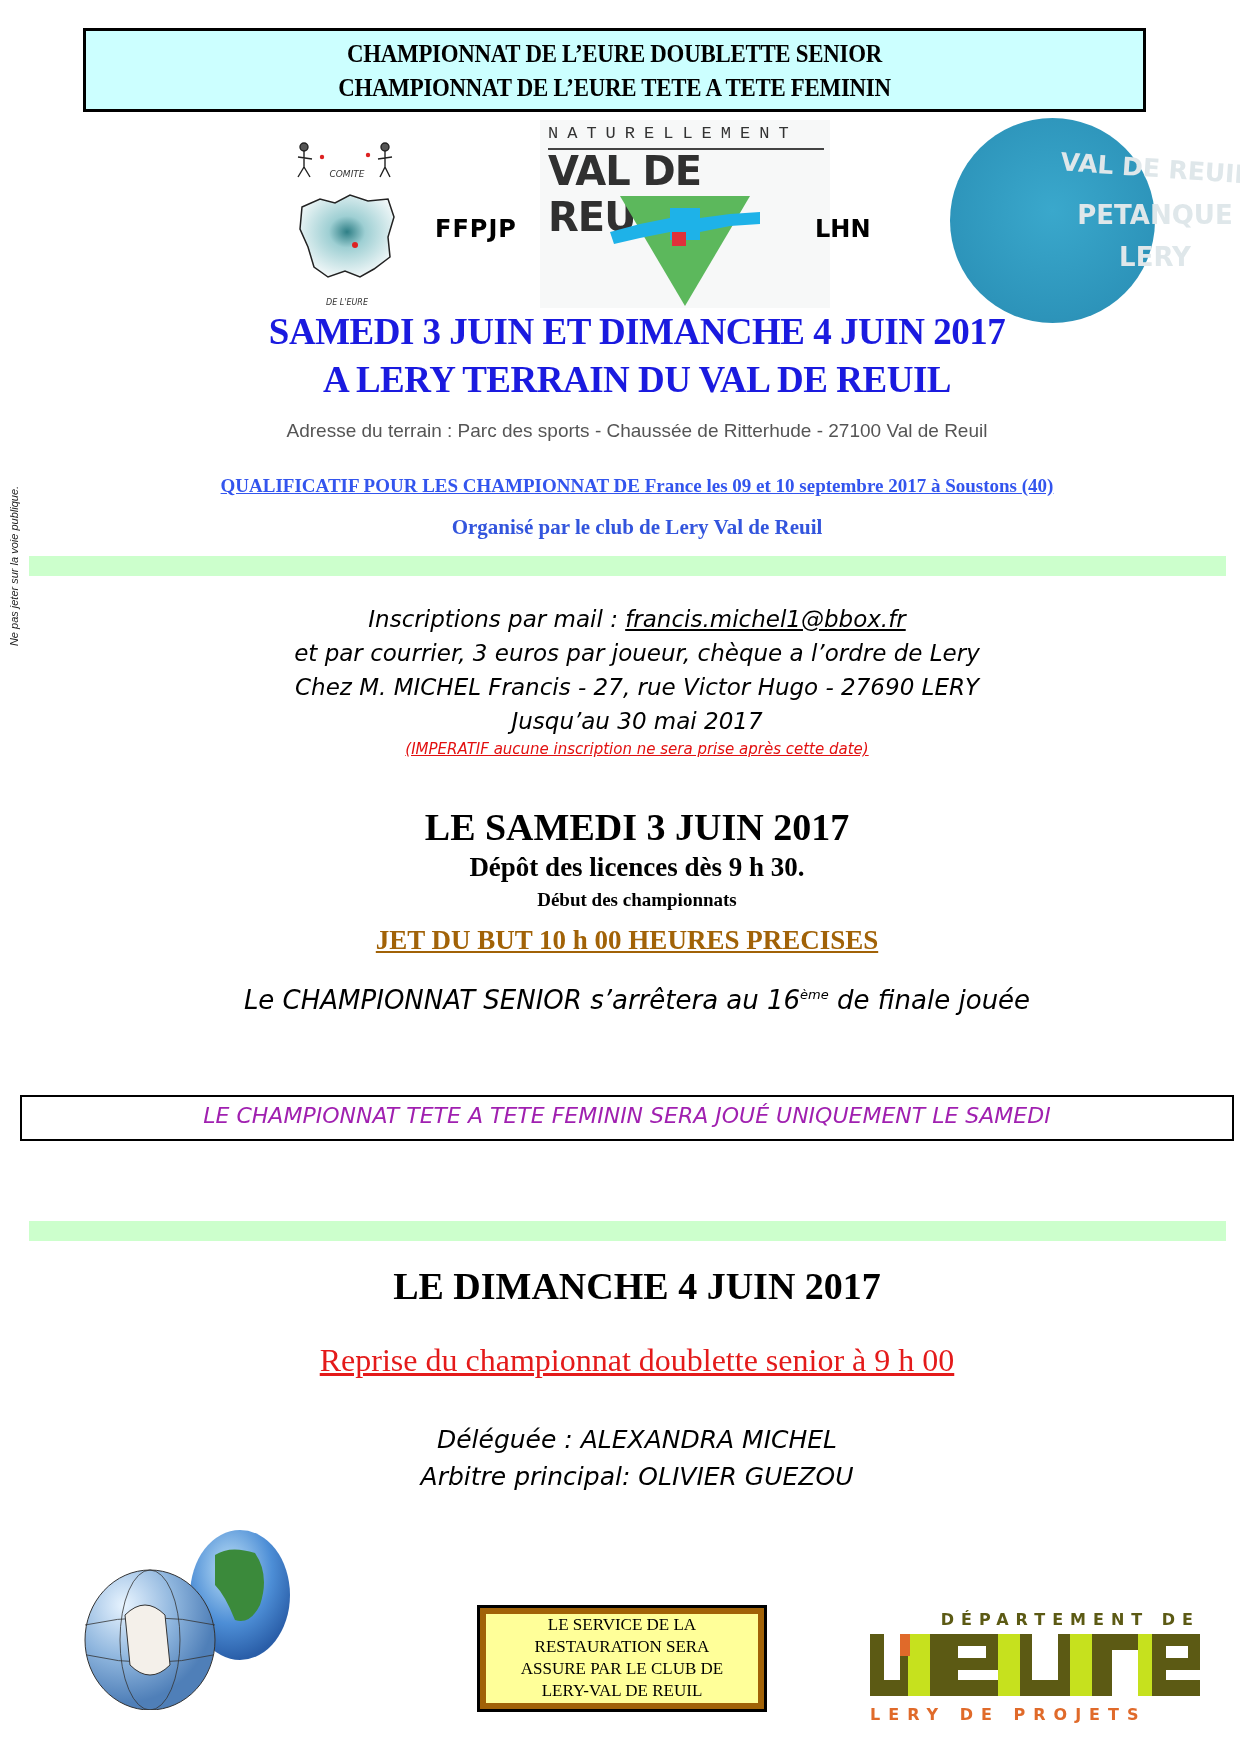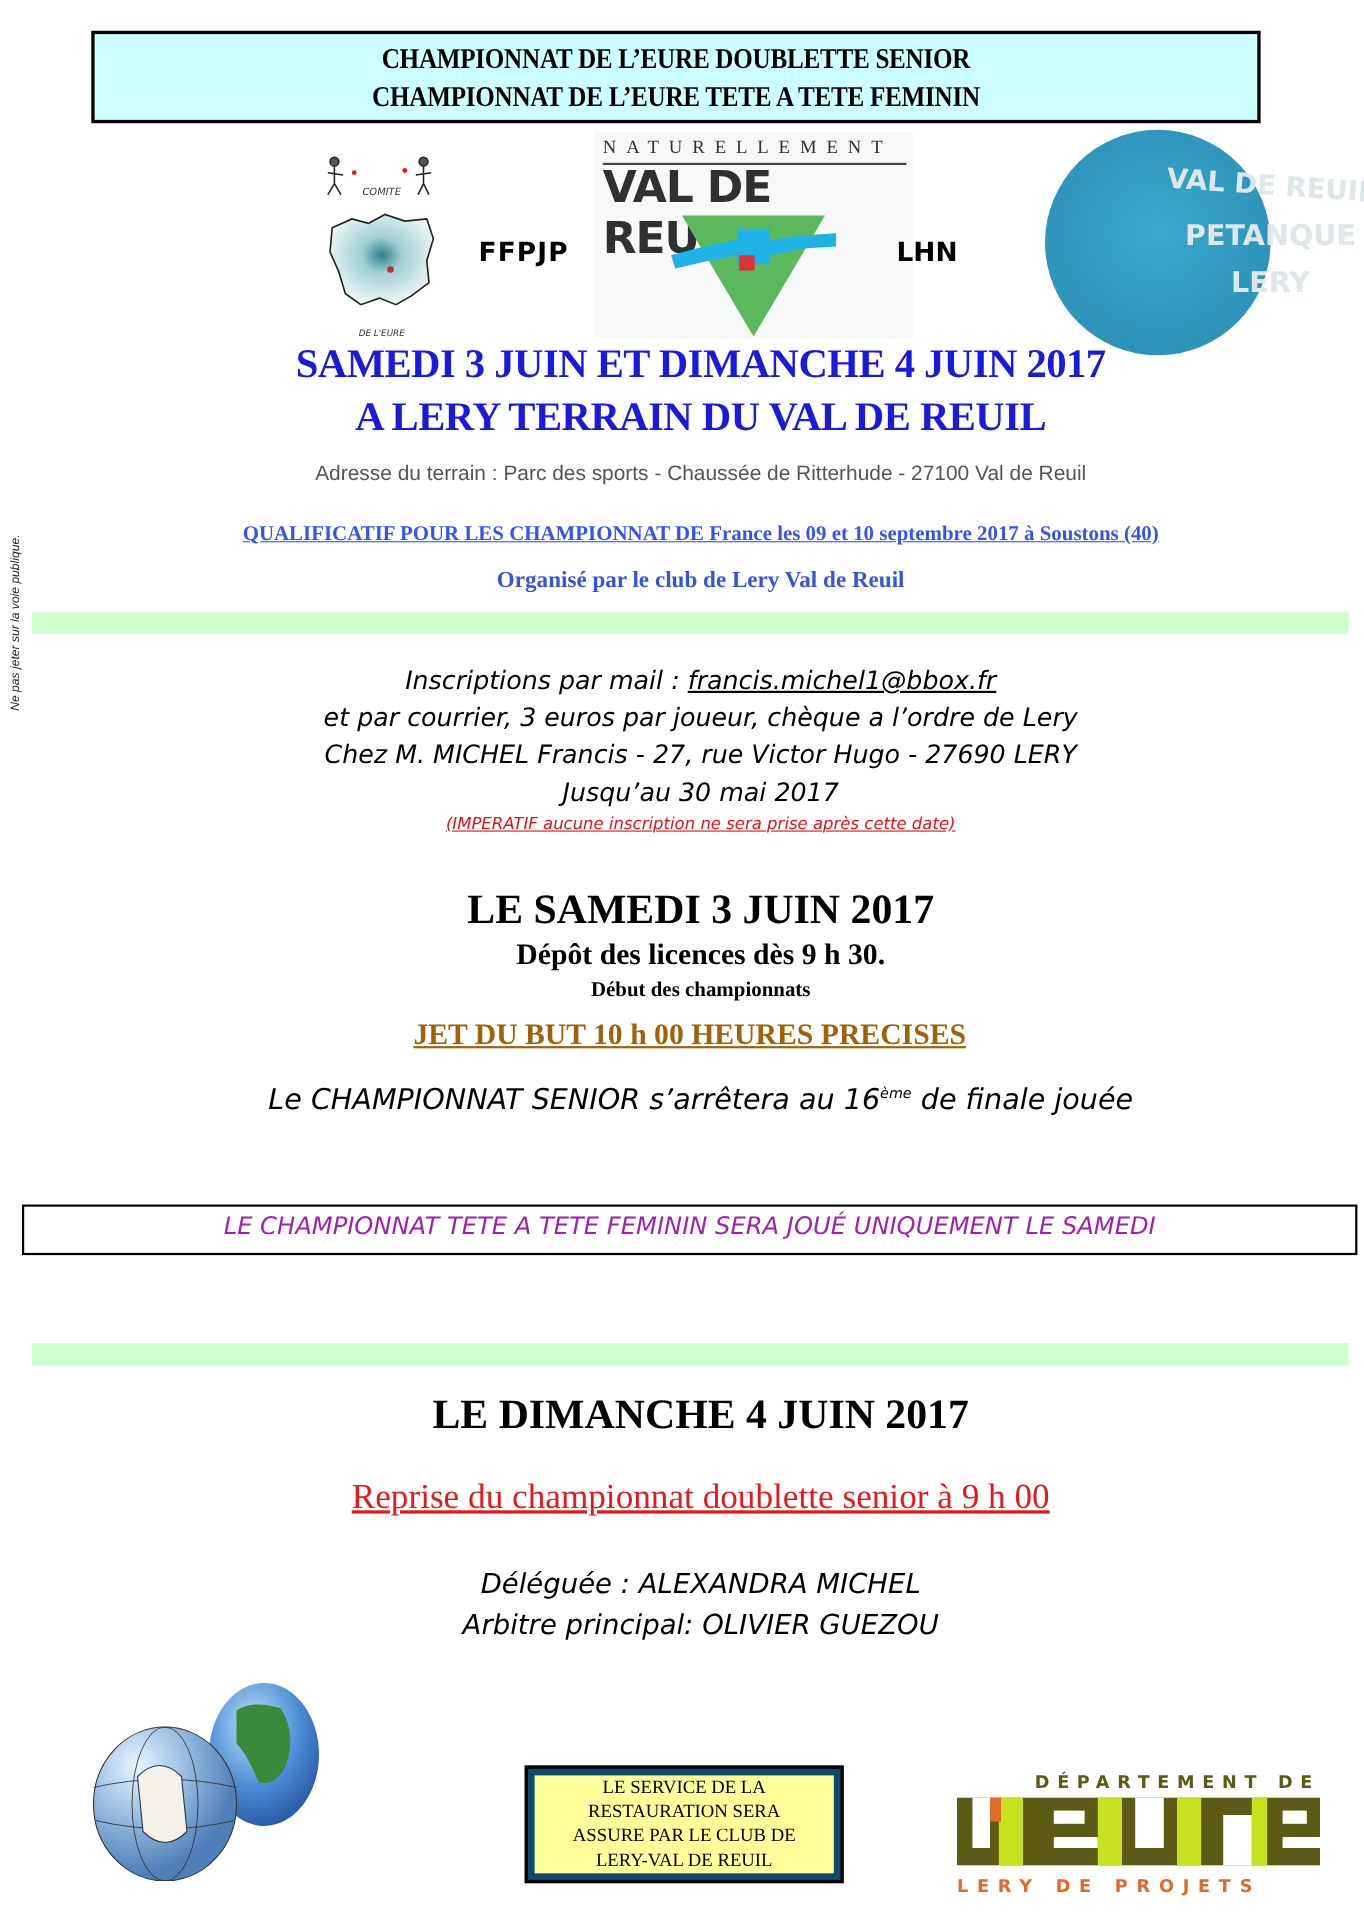--- a/index.html
+++ b/index.html
@@ -9,21 +9,21 @@
 
   
   #header-box { left:83px; top:28px; width:1057px; height:78px; background:#ccffff; border:3px solid #000; text-align:center; }
   #header-box .l { font-family:"Liberation Serif", serif; font-weight:bold; font-size:26px; line-height:34px; letter-spacing:-0.3px; transform:scaleX(0.88); }
   #header-box .l1 { margin-top:6px; }
 
   
   #logo-comite { left:290px; top:137px; width:115px; height:175px; }
   #ffpjp { left:435px; top:215px; font-family:"DejaVu Sans", sans-serif; font-weight:bold; font-size:24px; letter-spacing:1px; }
   #logo-vdr { left:540px; top:120px; width:290px; height:188px; background:#f7f8f8; }
-  #vdr-nat { left:8px; top:4px; width:280px; font-family:Liberation Serif, serif; font-size:17px; letter-spacing:9px; color:#333; }
+  #vdr-nat { left:8px; top:4px; width:280px; font-family:Liberation Mono, monospace; font-size:17px; letter-spacing:9px; color:#333; }
   #vdr-rule { left:8px; top:28px; width:276px; height:2px; background:#444; }
   #vdr-name { left:8px; top:28px; width:280px; font-family:"DejaVu Sans", sans-serif; font-weight:bold; font-size:40px; color:#303030; letter-spacing:-1px; }
   #lhn { left:815px; top:215px; font-family:"DejaVu Sans", sans-serif; font-weight:bold; font-size:24px; }
   #logo-club { left:950px; top:118px; width:205px; height:205px; border-radius:50%; background:radial-gradient(circle at 50% 45%, #3aa8cc 0%, #2d94ba 70%, #2a87ab 100%); color:#dfe7ea; font-family:"DejaVu Sans", sans-serif; font-weight:bold; text-align:center; }
   #logo-club .c1 { position:absolute; top:36px; width:100%; font-size:25px; transform:rotate(4deg); }
   #logo-club .c2 { position:absolute; top:82px; width:100%; font-size:26px; }
   #logo-club .c3 { position:absolute; top:124px; width:100%; font-size:26px; }
 
   
   .blue-title { color:#1a1adf; font-weight:bold; font-size:37px; line-height:44px; letter-spacing:-0.5px; width:1240px; left:0; }
@@ -56,21 +56,21 @@
   #fem-box { left:20px; top:1095px; width:1210px; height:42px; border:2.5px solid #000; text-align:center; }
   #fem-box span { display:block; margin-top:6px; font-family:"DejaVu Sans", sans-serif; font-style:italic; font-size:22px; color:#a020b0; }
 
   #sun-title { top:1264px; left:0; width:1240px; font-weight:bold; font-size:38px; }
   #sun-reprise { top:1342px; left:0; width:1240px; font-size:32px; color:#e41a1a; text-decoration:underline; }
   #delegate { top:1425px; left:0; width:1240px; font-size:25px; }
   #referee { top:1462px; left:0; width:1240px; font-size:25px; }
 
   #logo-globe { left:55px; top:1525px; width:240px; height:185px; }
 
-  #service-box { left:477px; top:1605px; width:284px; height:101px; border:3px solid #000; background:#0c4a6e; }
+  #service-box { left:477px; top:1605px; width:284px; height:101px; border:3px solid #000; background:#a16207; }
   #service-box .inner { position:absolute; left:6px; top:6px; right:6px; bottom:6px; background:#ffff99; text-align:center; font-size:17px; line-height:22px; padding-top:0; }
 
   #logo-eure { left:870px; top:1610px; width:330px; height:125px; }
   #eure-top { left:70px; top:0; width:260px; font-family:"DejaVu Sans", sans-serif; font-weight:bold; font-size:16px; letter-spacing:7px; color:#5c5a14; text-align:right; }
   #eure-word { left:0; top:24px; width:330px; height:62px; }
   #eure-bottom { left:0; top:95px; width:330px; font-family:"DejaVu Sans", sans-serif; font-weight:bold; font-size:16px; letter-spacing:8px; color:#e06a2a; }
 </style>
 </head>
 <body>
 

